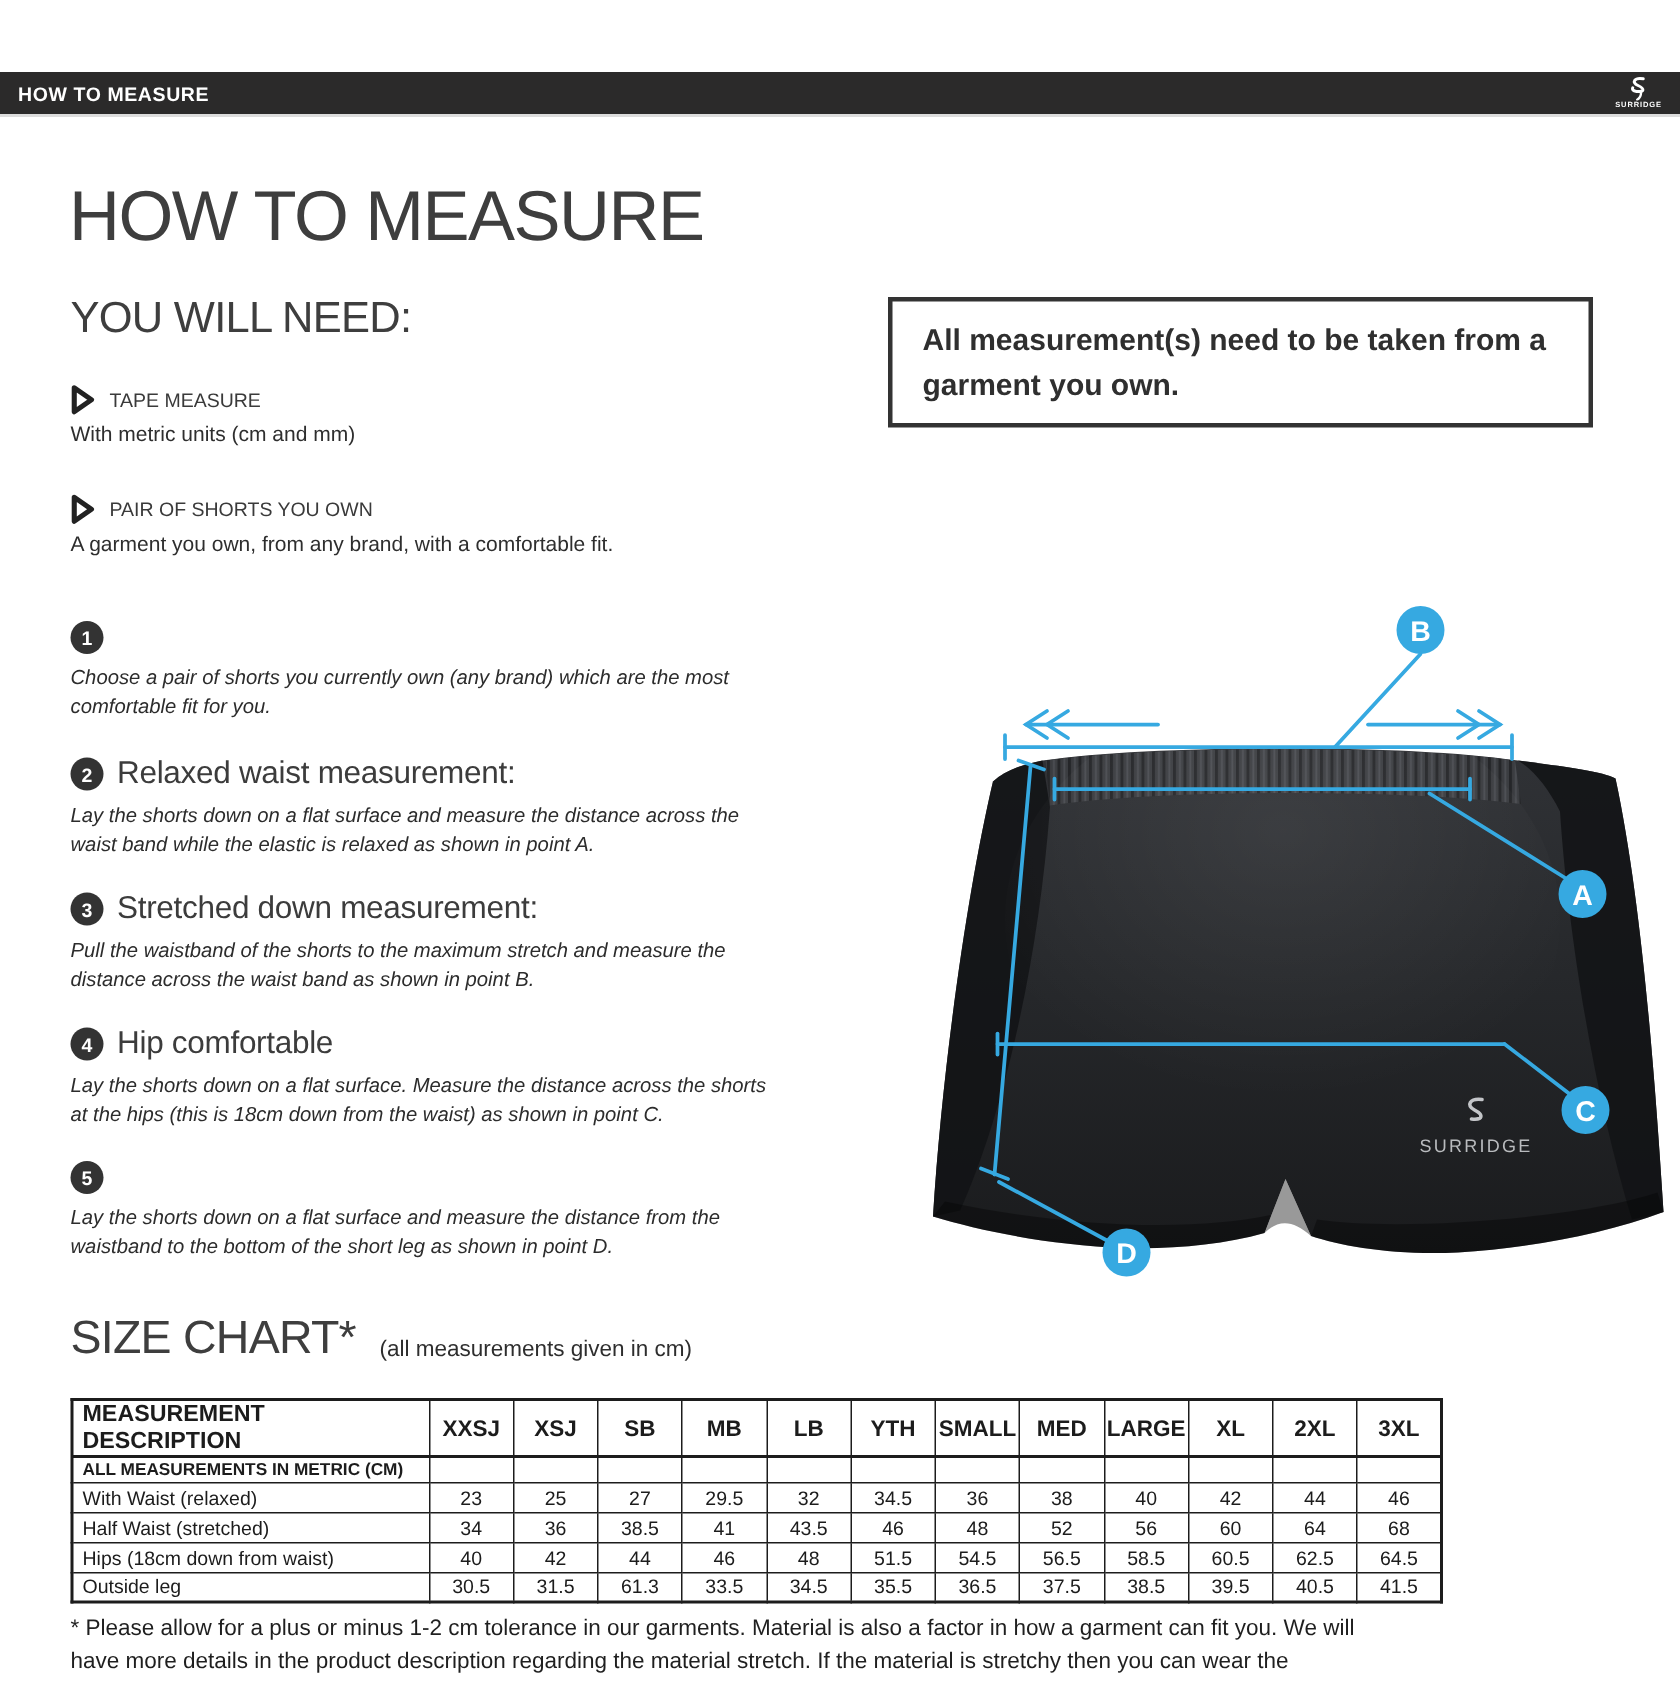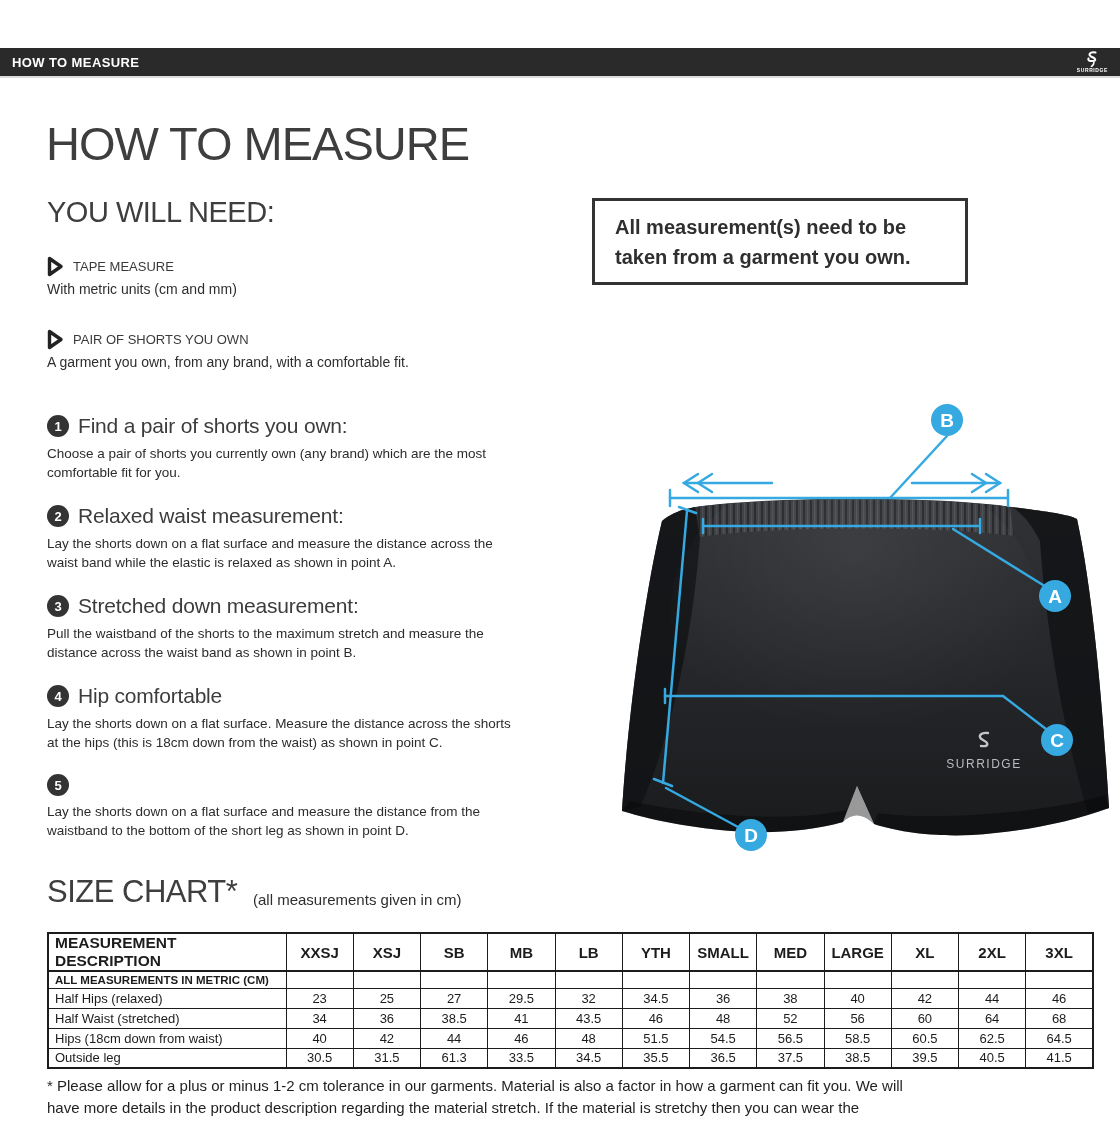--- a/index.html
+++ b/index.html
@@ -21,41 +21,41 @@
 
   
   .need-list { position:absolute; left:47px; top:205px; width:520px; }
   .need-item { position:absolute; left:0; }
   .need-item.n0 { top:3px; }
   .need-item.n1 { top:76px; }
   .need-title { display:flex; align-items:center; gap:9px; font-size:13px; color:#3a3a3a; }
   .need-desc { font-size:14px; color:#2e2e2e; margin-top:4px; }
 
   
-  .notice { position:absolute; left:592px; top:150px; width:376px; height:87px;
+  .notice { position:absolute; left:592px; top:150px; width:470px; height:87px;
             border:3px solid #333; padding:14px 20px; display:flex; align-items:center; }
   .notice p { font-size:20px; font-weight:bold; color:#2f2f2f; line-height:1.5; }
 
   
   .steps { position:absolute; left:47px; top:0; width:500px; }
   .step { position:absolute; left:0; width:500px; }
   .step-head { display:flex; align-items:center; gap:9px; }
   .step-num { width:22px; height:22px; border-radius:50%; background:#333; color:#fff;
               font-size:13px; font-weight:bold; display:flex; align-items:center; justify-content:center; flex:0 0 22px; }
   .step-title { font-size:21px; color:#3c3c3c; letter-spacing:-.2px; }
-  .step-desc { margin-top:6px; font-size:13.5px; line-height:1.42; color:#2c2c2c; width:478px; }
+  .step-desc { margin-top:6px; font-size:13.5px; line-height:1.42; color:#2c2c2c; width:478px;font-style:italic; }
 
   
   .diagram { position:absolute; left:600px; top:335px; width:520px; height:480px; }
 
   
   .h2-chart { position:absolute; left:47px; top:826px; font-size:31px; letter-spacing:-.5px; color:#3e3e3e; }
   .chart-note { position:absolute; left:253px; top:843px; font-size:15px; color:#2e2e2e; }
 
-  table.size-chart { position:absolute; left:47px; top:884px; width:1047px;
+  table.size-chart { position:absolute; left:47px; top:884px; width:915px;
                      border-collapse:collapse; table-layout:fixed; }
   table.size-chart th, table.size-chart td { border:1px solid #1c1c1c; color:#1c1c1c; }
   table.size-chart col.c-desc { width:238px; }
   table.size-chart thead th { font-size:15px; font-weight:bold; height:27px; text-align:center; }
   table.size-chart thead th.desc-col { text-align:left; padding-left:6px; font-size:15.5px; }
   table.size-chart thead tr { border-bottom:2px solid #1c1c1c; }
   table.size-chart { border:2px solid #1c1c1c; }
   tr.metric-row td { height:17px; font-size:11.5px; font-weight:bold; }
   tr.metric-row td.desc-col { padding-left:6px; }
   tr.data-row td { height:20px; font-size:13px; text-align:center; }
@@ -106,21 +106,20 @@
     </div>
 
   <div class="notice">
     <p>All measurement(s) need to be taken from a garment you own.</p>
   </div>
 
   <div class="steps" id="steps">
       <div class="step" style="top: 366px;">
         <div class="step-head">
           <span class="step-num">1</span>
-          <span class="step-title">Find a pair of shorts you own:</span>
         </div>
         <p class="step-desc">Choose a pair of shorts you currently own (any brand) which are the most comfortable fit for you.</p>
       </div>
       <div class="step" style="top: 456px;">
         <div class="step-head">
           <span class="step-num">2</span>
           <span class="step-title">Relaxed waist measurement:</span>
         </div>
         <p class="step-desc">Lay the shorts down on a flat surface and measure the distance across the waist band while the elastic is relaxed as shown in point A.</p>
       </div>
@@ -270,21 +269,21 @@
           <td></td>
           <td></td>
           <td></td>
           <td></td>
           <td></td>
           <td></td>
           <td></td>
           <td></td>
         </tr>
         <tr class="data-row">
-          <td class="desc-col">Half Hips (relaxed)</td>
+          <td class="desc-col">With Waist (relaxed)</td>
           <td>23</td>
           <td>25</td>
           <td>27</td>
           <td>29.5</td>
           <td>32</td>
           <td>34.5</td>
           <td>36</td>
           <td>38</td>
           <td>40</td>
           <td>42</td>

